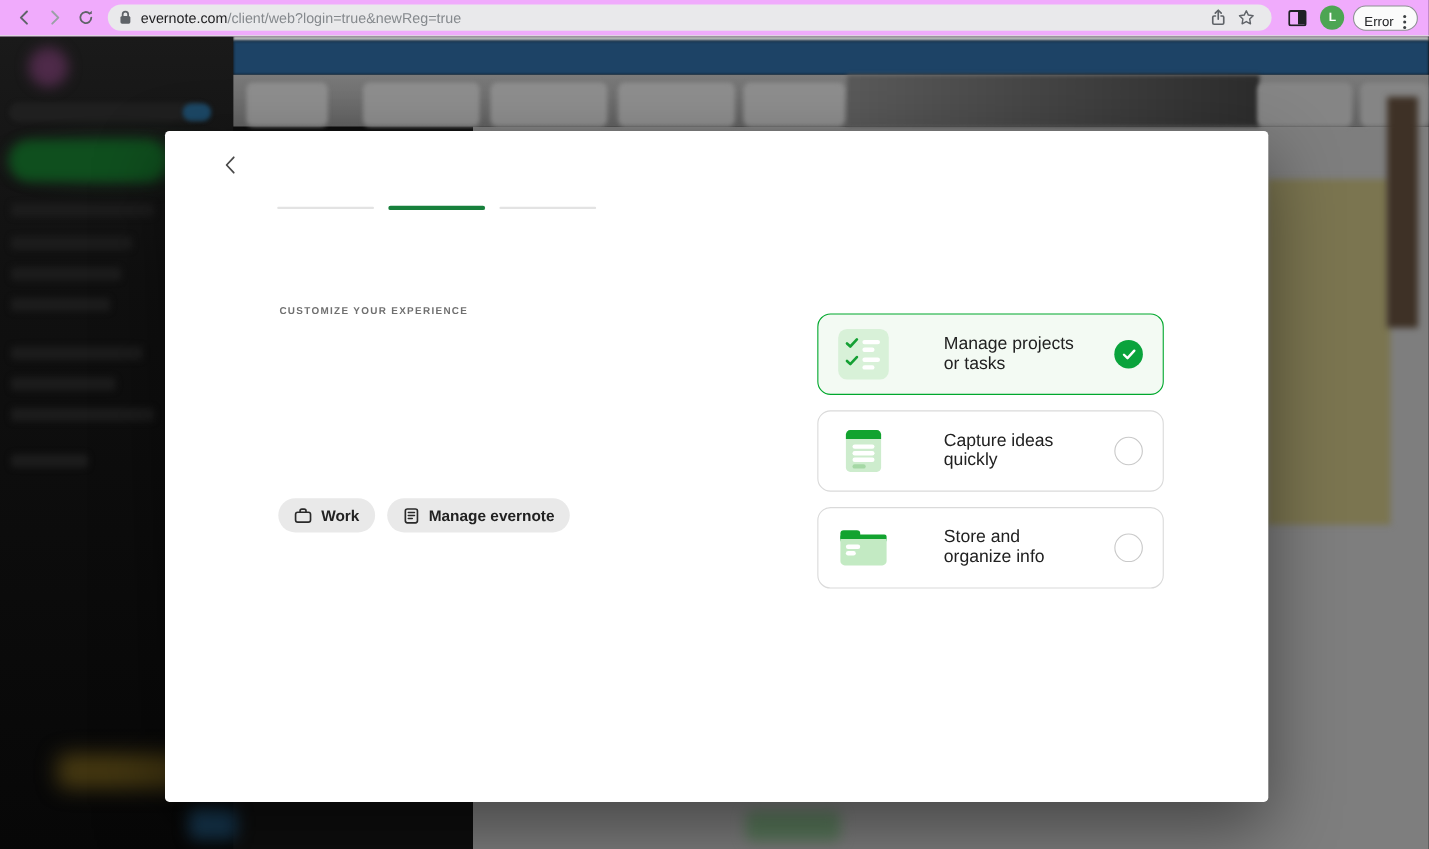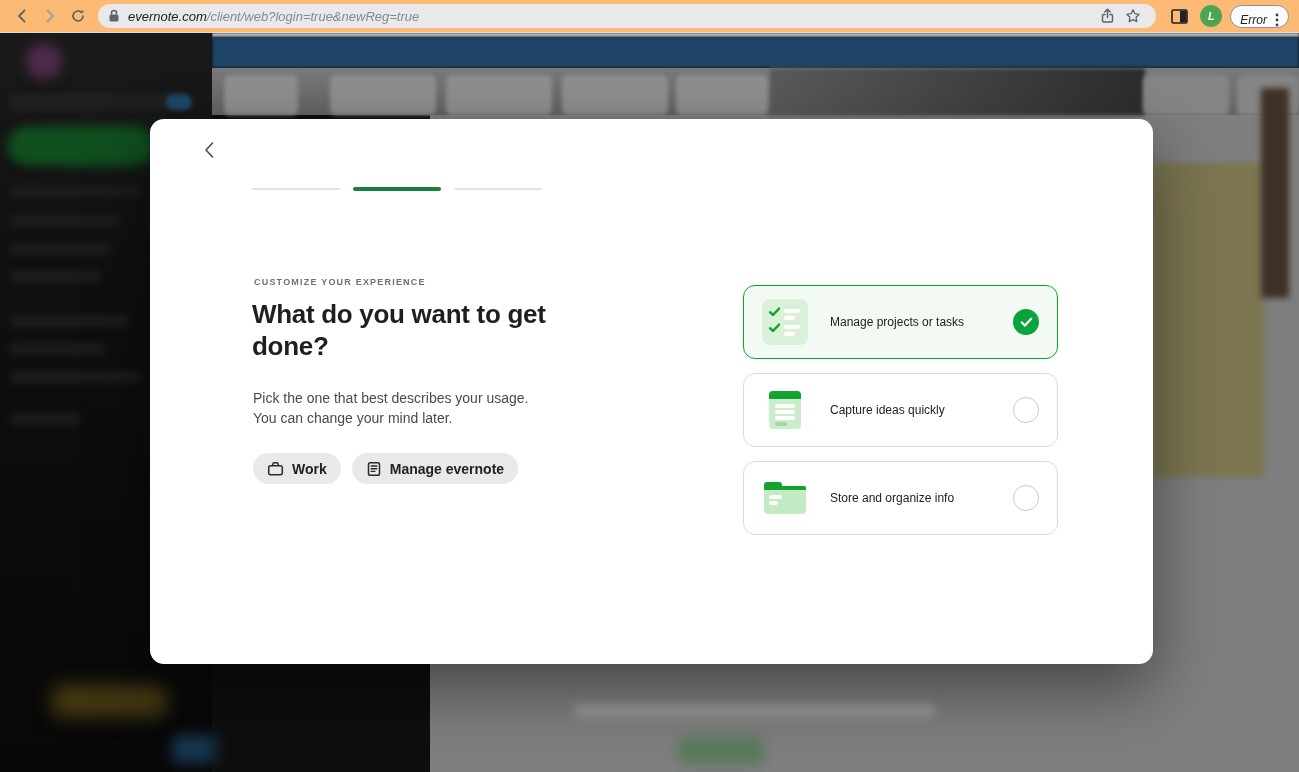--- a/index.html
+++ b/index.html
@@ -2,22 +2,22 @@
 <html><head>
 <meta charset="utf-8">
 <style>
   * { margin:0; padding:0; box-sizing:border-box; }
   html,body { width:1299px; height:772px; overflow:hidden; background:#000;
     font-family:"Liberation Sans","DejaVu Sans",sans-serif; }
   .screen { position:relative; width:1299px; height:772px; }
 
   
   .toolbar { position:absolute; top:0; left:0; width:1299px; height:33px;
-    background:#fdba74; border-bottom:1px solid #dcdcdc;
-    display:flex; align-items:center; padding:0 8px; z-index:30;font-style:italic; }
+    background:#f0abfc; border-bottom:1px solid #dcdcdc;
+    display:flex; align-items:center; padding:0 8px; z-index:30; }
   .nav-btn { width:28px; height:28px; display:flex; align-items:center; justify-content:center;
     border-radius:50%; flex:0 0 auto; }
   .omnibox { flex:1; height:24px; margin:0 8px 0 6px; background:#e9e9eb; border-radius:13px;
     display:flex; align-items:center; padding:0 10px 0 10px; min-width:0; }
   .omnibox .host { color:#1d1d1f; font-size:13px; }
   .omnibox .path { color:#85898d; font-size:13px; }
   .omnibox .spacer { flex:1; }
   .omni-ic { width:26px; height:24px; display:flex; align-items:center; justify-content:center; flex:0 0 auto; }
   .tb-ic { width:30px; height:28px; display:flex; align-items:center; justify-content:center; flex:0 0 auto; }
   .avatar { width:22px; height:22px; border-radius:50%; background:#4da553; color:#fff;
@@ -50,22 +50,22 @@
   .bg-newglow { left:-10px; top:84px; width:232px; height:58px;
     background:radial-gradient(closest-side,rgba(25,120,45,.35),rgba(0,0,0,0)); filter:blur(8px); }
   .bg-newbtn { left:8px; top:94px; width:144px; height:38px; border-radius:19px; background:#0f4f1e; filter:blur(5px); }
   .bg-row { left:10px; height:12px; border-radius:3px; background:#1c1c1c; filter:blur(3px); }
   .bg-yellow { left:52px; top:652px; width:115px; height:32px; border-radius:8px; background:#453811; filter:blur(9px); }
   .bg-bluebottom { left:172px; top:702px; width:44px; height:28px; border-radius:6px; background:#16374f; filter:blur(7px); }
   .bg-ghosttext { left:575px; top:670px; width:360px; height:15px; border-radius:4px; background:#969696; filter:blur(5px); }
   .bg-greenbtn { left:678px; top:704px; width:86px; height:28px; border-radius:6px; background:#5a7a5c; filter:blur(6px); }
 
   
-  .modal { position:absolute; left:150px; top:119px; width:1003px; height:545px;
-    background:#fff; border-radius:14px; box-shadow:0 24px 64px rgba(0,0,0,.45); z-index:20; }
+  .modal { position:absolute; left:150px; top:119px; width:1003px; height:610px;
+    background:#fff; border-radius:4px; box-shadow:0 24px 64px rgba(0,0,0,.45); z-index:20; }
   .modal-back { position:absolute; left:46px; top:17px; width:28px; height:28px;
     display:flex; align-items:center; justify-content:center; cursor:pointer; }
   .progress { position:absolute; left:102px; top:68px; display:flex; align-items:center; gap:13px; }
   .progress .seg { width:88px; height:2px; border-radius:2px; background:#e3e3e3; }
   .progress .seg.active { height:4px; background:#17803c; }
 
   .eyebrow { position:absolute; left:104px; top:158px; font-size:9px; font-weight:700;
     letter-spacing:1.2px; color:#707070; }
   .headline { position:absolute; left:102px; top:180px; width:300px; font-size:26px;
     line-height:1.22; font-weight:700; letter-spacing:-0.3px; color:#1f1f1f; }
@@ -74,21 +74,21 @@
 
   .tags { position:absolute; left:103px; top:334px; display:flex; gap:11px;align-items:center; }
   .tag { height:31px; background:#e9e9e9; border-radius:16px; display:flex; align-items:center;
     gap:8px; padding:0 14px; font-size:14px; font-weight:600; color:#222; cursor:default; }
 
   .cards { position:absolute; left:593px; top:166px; width:315px; display:flex;
     flex-direction:column; gap:14px; }
   .card { height:74px; background:#fff; border:1px solid #dadada; border-radius:12px;
     display:flex; align-items:center; padding:0 18px 0 18px; gap:22px; cursor:pointer; }
   .card.selected { border:1.5px solid #00a82d; background:#f3faf3; }
-  .card .label { flex:1; font-size:12px; color:#212121; }
+  .card .label { flex:1; font-size:16px; color:#212121;margin-left:28px; }
   .tile { width:46px; height:46px; border-radius:8px; position:relative; flex:0 0 auto; }
   .tile div { position:absolute; }
   .tile-check { background:#d8f1d8; }
   .tile-check .bar { background:#fff; border-radius:2px; height:4px; }
   .tile-folder { background:transparent; }
   .tile-note { background:transparent; }
   .radio { width:26px; height:26px; border-radius:50%; border:1.5px solid #c9c9c9;
     background:#fff; flex:0 0 auto; }
   .radio-check { width:26px; height:26px; border-radius:50%; background:#0aa33c;
     display:flex; align-items:center; justify-content:center; flex:0 0 auto; }
@@ -197,22 +197,20 @@
         </svg>
     </div>
 
     <div class="progress">
       <span class="seg"></span>
       <span class="seg active"></span>
       <span class="seg"></span>
     </div>
 
     <div class="eyebrow">CUSTOMIZE YOUR EXPERIENCE</div>
-    <h1 class="headline">What do you want to get done?</h1>
-    <p class="subtitle">Pick the one that best describes your usage. You can change your mind later.</p>
 
     <div class="tags">
       <div class="tag">
         <svg width="17" height="16" viewBox="0 0 17 16">
             <rect x="1.7" y="4.7" width="13.6" height="9" rx="2" stroke="#2a2a2a" stroke-width="1.5" fill="none"></rect>
             <path d="M5.8 4.5V3.4a1.6 1.6 0 0 1 1.6-1.6h2.2a1.6 1.6 0 0 1 1.6 1.6v1.1" stroke="#2a2a2a" stroke-width="1.5" fill="none"></path>
           </svg>
         <span>Work</span>
       </div>
       <div class="tag">

